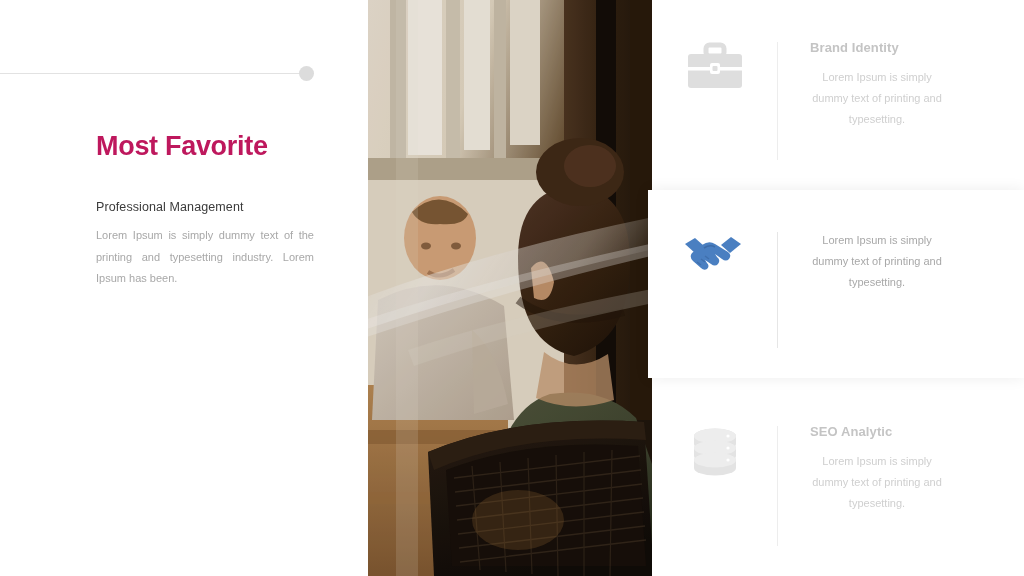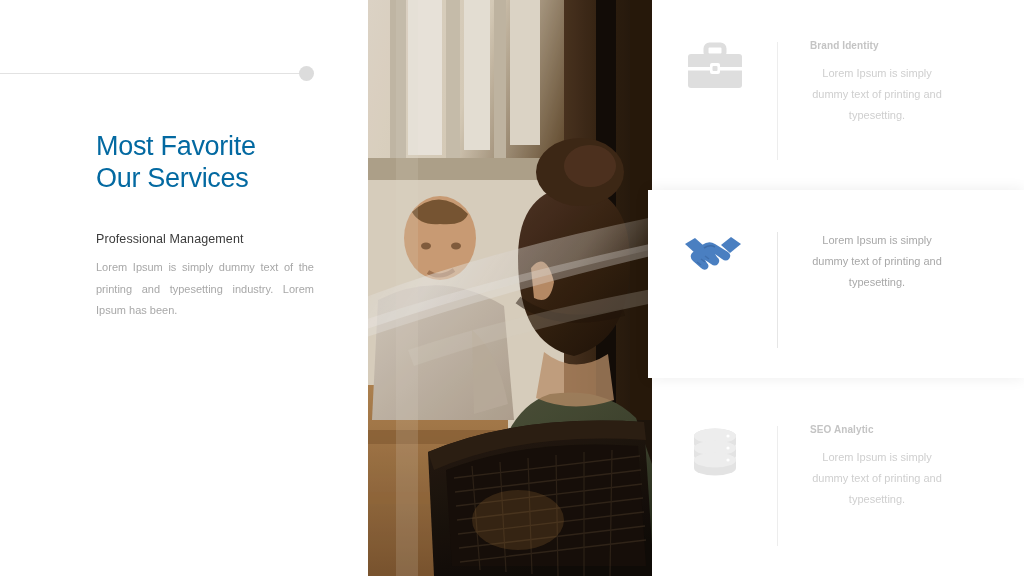--- a/index.html
+++ b/index.html
@@ -36,23 +36,23 @@
 
   
   .left-col {
     position: absolute;
     left: 96px;
     top: 130px;
     width: 218px;
   }
   .slide-title {
     font-size: 27px;
-    font-weight: normal;
+    font-weight: bold;
     line-height: 1.19;
-    color: #0369a1;
+    color: #be185d;
     letter-spacing: -0.3px;
     margin: 0 0 38px 0;
   }
   .slide-title .line {
     display: block;
   }
   .feature-block {
     margin-bottom: 26px;
   }
   .feature-heading {
@@ -133,21 +133,21 @@
     flex: 0 0 auto;
   }
   .card-2 .divider { background: #e6e6e6; }
 
   .card-text {
     padding-left: 32px;
     padding-right: 16px;
     flex: 1 1 auto;
   }
   .card-title {
-    font-size: 10px;
+    font-size: 13px;
     color: #c4c4c4;
     margin: 0 0 12px 0;
     letter-spacing: 0.1px;
   }
   .card-2 .card-title { color: #3b3b3b; }
   .card-body {
     font-size: 11px;
     line-height: 1.92;
     color: #cfcfcf;
     margin: 0;
@@ -160,21 +160,20 @@
 </style>
 </head>
 <body>
 
 <div class="top-rule"></div>
 <div class="top-rule-dot"></div>
 
 <div class="left-col">
   <h1 class="slide-title">
     <span class="line">Most Favorite</span>
-    <span class="line">Our Services</span>
   </h1>
 
 
   <div class="feature-block">
     <h2 class="feature-heading">Professional Management</h2>
     <p class="feature-body">Lorem Ipsum is simply dummy text of the printing and typesetting industry. Lorem Ipsum has been.</p>
   </div>
 </div>
 
 <div class="photo">

